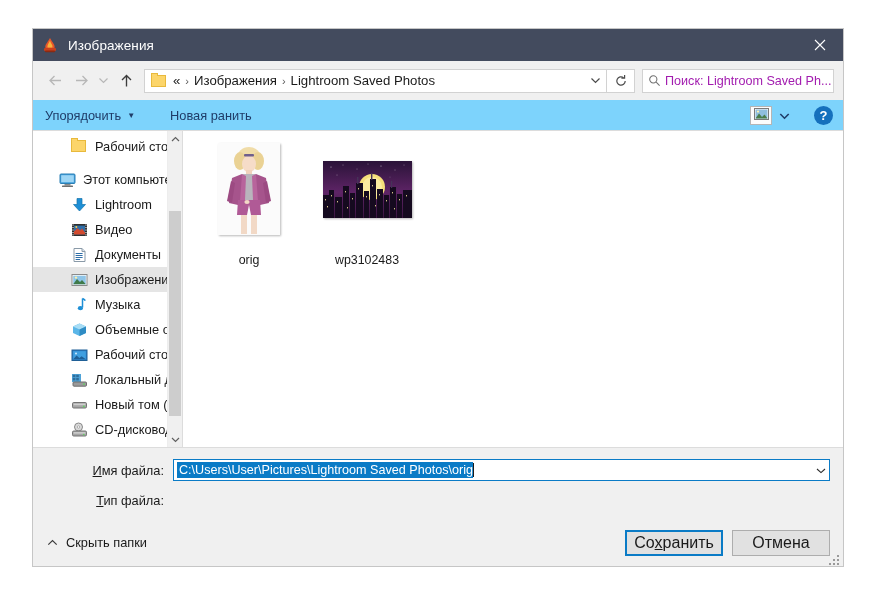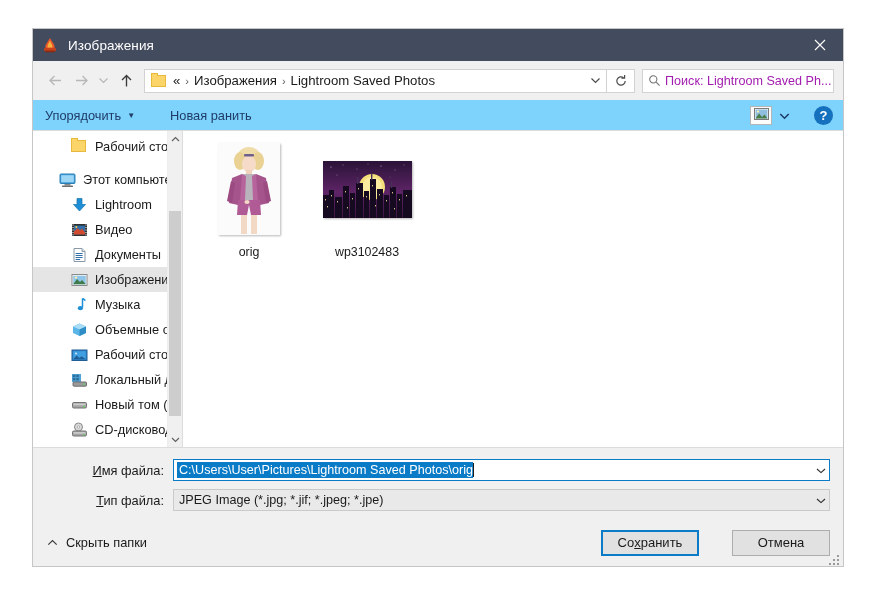--- a/index.html
+++ b/index.html
@@ -290,21 +290,21 @@
     align-items: center;
     justify-content: center;
   }
   .thumb {
     box-shadow: 1px 1px 2px rgba(0,0,0,.28);
     display: block;
   }
   .file-label {
     font-size: 12.4px;
     color: #1a1a1a;
-    margin-top: 8px;
+    margin-top: 16px;
     text-align: center;
     white-space: nowrap;
   }
 
   
   .formzone {
     flex: 0 0 auto;
     background: #f0f0f0;
     padding: 11px 0 0 0;
   }
@@ -394,29 +394,28 @@
     color: #1a1a1a;
   }
   .btns {
     margin-left: auto;
     display: flex;
     gap: 9px;
   }
   .btn {
     width: 98px;
     height: 26px;
-    font-size: 13px;
+    font-size: 16px;
     color: #1a1a1a;
     background: #e1e1e1;
     border: 1px solid #adadad;
     display: flex;
     align-items: center;
     justify-content: center;
     box-sizing: border-box;
-    margin-left: 24px;
   }
   .btn.default {
     border: 2px solid #0a7bc6;
     background: #e1e1e1;
   }
   .btn u { text-decoration: underline; }
   .grip {
     position: absolute;
     right: 3px;
     bottom: 3px;
@@ -846,28 +845,20 @@
           <span class="combo-arrow">
             <svg width="10" height="7" viewBox="0 0 10 7">
               <path d="M1 2 L5 5.6 L9 2" stroke="#2b2b2b" stroke-width="1.1" fill="none"></path>
             </svg>
           </span>
         </div>
       </div>
 
       <div class="formrow">
         <div class="formlabel"><u>Т</u><span>ип файла:</span></div>
-        <div class="typefield">
-          <span class="type-val">JPEG Image (*.jpg; *.jif; *.jpeg; *.jpe)</span>
-          <span class="combo-arrow">
-            <svg width="10" height="7" viewBox="0 0 10 7">
-              <path d="M1 2 L5 5.6 L9 2" stroke="#2b2b2b" stroke-width="1.1" fill="none"></path>
-            </svg>
-          </span>
-        </div>
       </div>
     </div>
 
     <div class="footer">
       <div class="hidefolders">
         <span>
           <svg width="11" height="8" viewBox="0 0 11 8">
             <path d="M1.3 5.6 L5.5 1.6 L9.7 5.6" stroke="#3c3c3c" stroke-width="1.2" fill="none"></path>
           </svg>
         </span>

